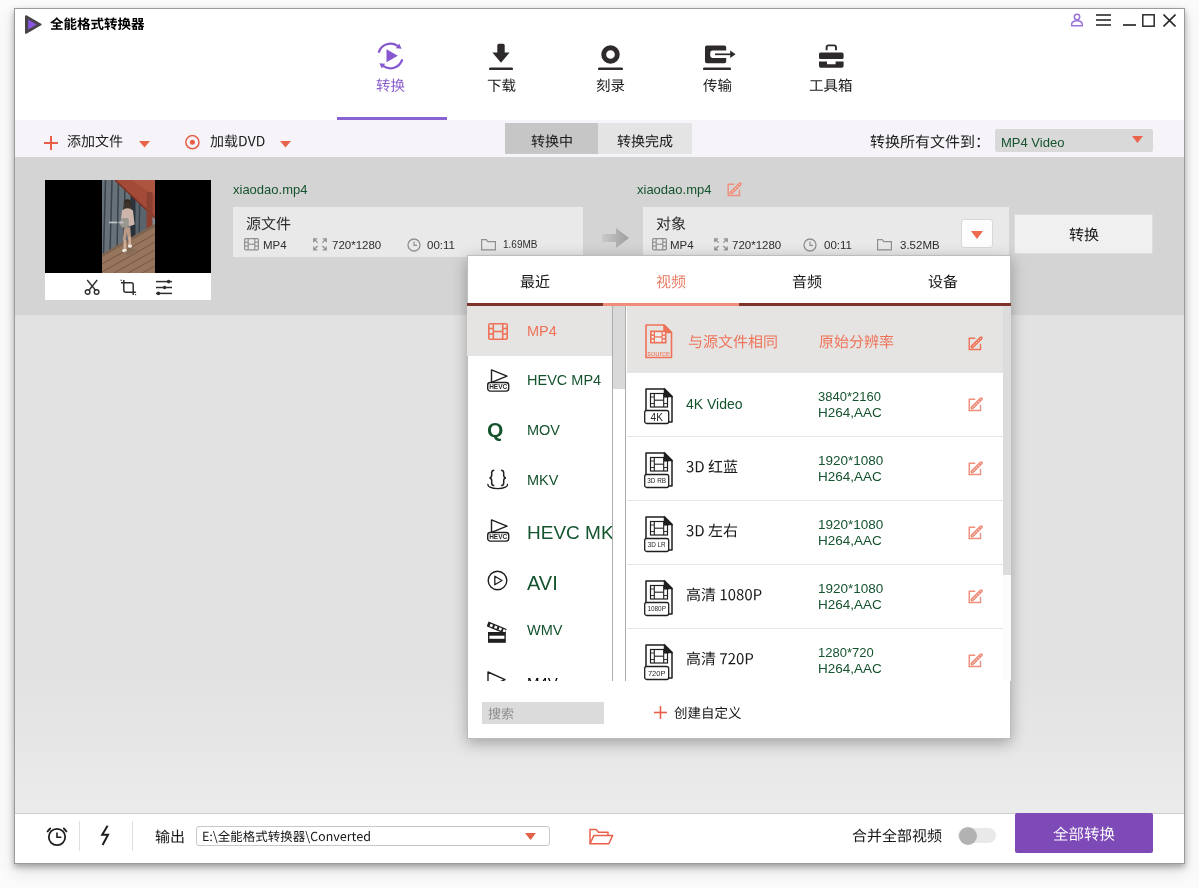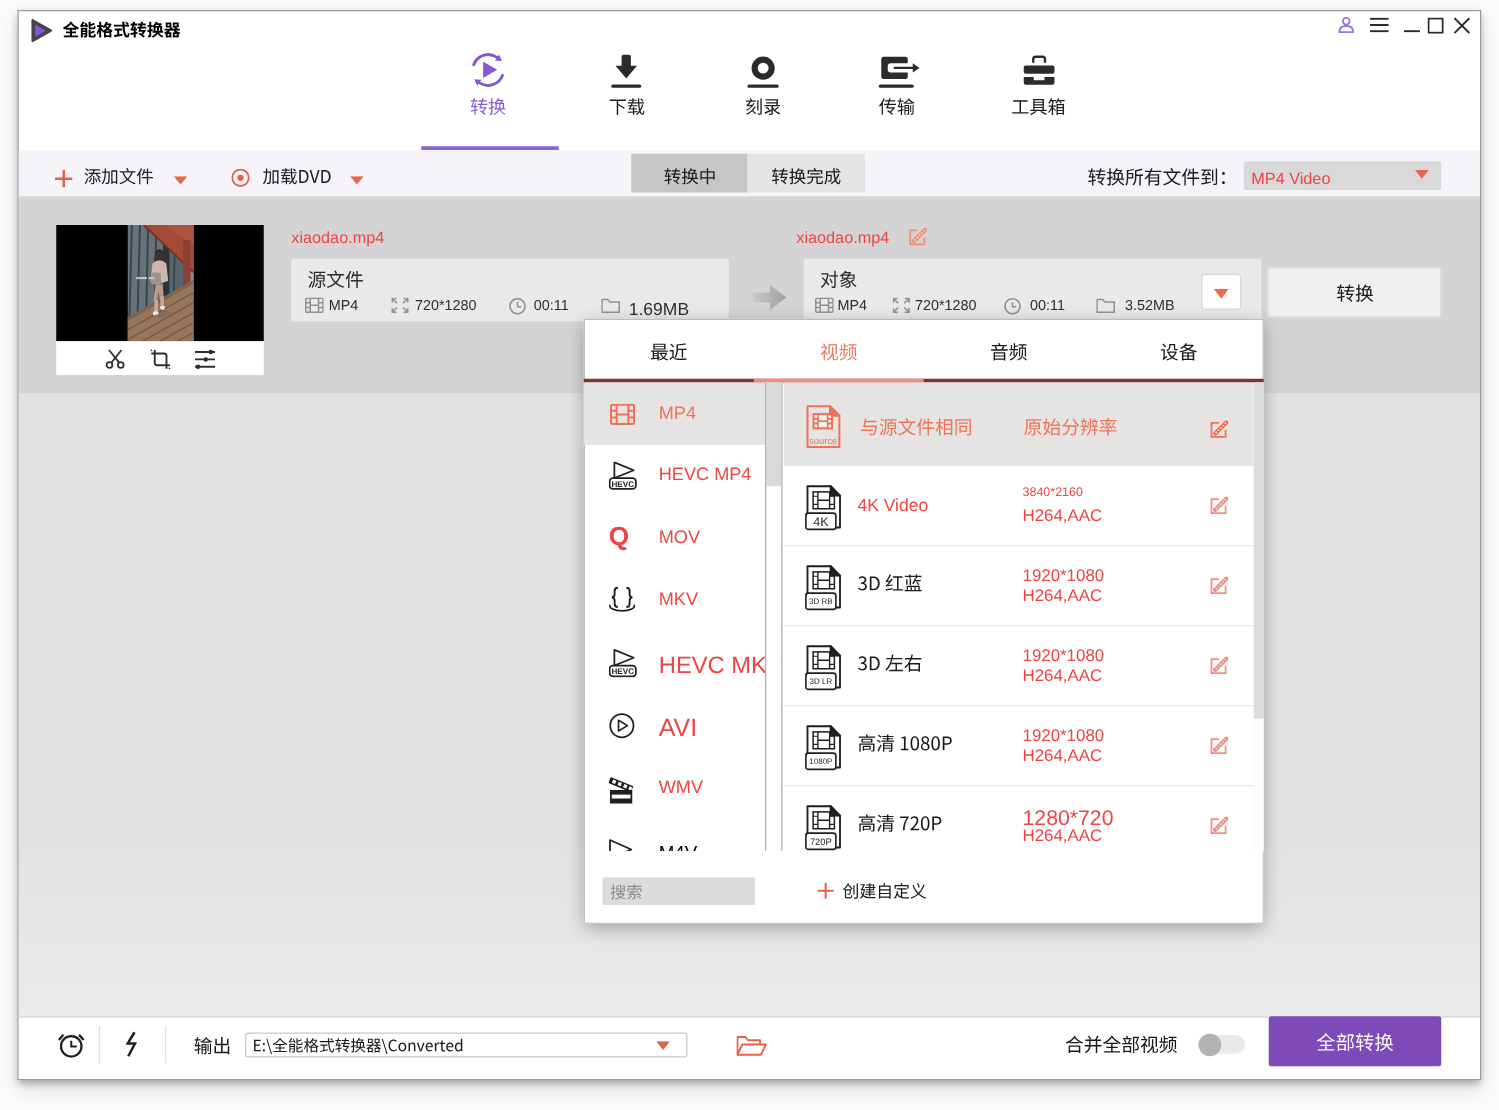--- a/index.html
+++ b/index.html
@@ -1,17 +1,17 @@
 <!DOCTYPE html>
 <html><head><meta charset="utf-8"><style>
 *{margin:0;padding:0;box-sizing:border-box}
 html,body{width:1199px;height:888px;background:#fbfbfb;font-family:"Liberation Sans",sans-serif;position:relative;overflow:hidden}
 .abs{position:absolute}
 .win{position:absolute;left:14px;top:8px;width:1171px;height:856px;background:#fff;border:1px solid #9b9b9b;box-shadow:0 3px 6px rgba(0,0,0,.30),0 7px 16px rgba(0,0,0,.12)}
-.lat{position:absolute;color:#ef4444;white-space:nowrap}
+.lat{position:absolute;color:#14532d;white-space:nowrap}
 </style></head><body>
 <svg width="0" height="0" style="position:absolute">
     <path id="b5168" d="M479 859C379 702 196 573 16 498C46 470 81 429 98 398C130 414 162 431 194 450V382H437V266H208V162H437V41H76V-66H931V41H563V162H801V266H563V382H810V446C841 428 873 410 906 393C922 428 957 469 986 496C827 566 687 655 568 782L586 809ZM255 488C344 547 428 617 499 696C576 613 656 546 744 488Z"></path>
     <path id="b80fd" d="M350 390V337H201V390ZM90 488V-88H201V101H350V34C350 22 347 19 334 19C321 18 282 17 246 19C261 -9 279 -56 285 -87C345 -87 391 -86 425 -67C459 -50 469 -20 469 32V488ZM201 248H350V190H201ZM848 787C800 759 733 728 665 702V846H547V544C547 434 575 400 692 400C716 400 805 400 830 400C922 400 954 436 967 565C934 572 886 590 862 609C858 520 851 505 819 505C798 505 725 505 709 505C671 505 665 510 665 545V605C753 630 847 663 924 700ZM855 337C807 305 738 271 667 243V378H548V62C548 -48 578 -83 695 -83C719 -83 811 -83 836 -83C932 -83 964 -43 977 98C944 106 896 124 871 143C866 40 860 22 825 22C804 22 729 22 712 22C674 22 667 27 667 63V143C758 171 857 207 934 249ZM87 536C113 546 153 553 394 574C401 556 407 539 411 524L520 567C503 630 453 720 406 788L304 750C321 724 338 694 353 664L206 654C245 703 285 762 314 819L186 852C158 779 111 707 95 688C79 667 63 652 47 648C61 617 81 561 87 536Z"></path>
     <path id="b683c" d="M593 641H759C736 597 707 557 674 520C639 556 610 595 588 633ZM177 850V643H45V532H167C138 411 83 274 21 195C39 166 66 119 77 87C114 138 148 212 177 293V-89H290V374C312 339 333 302 345 277L354 290C374 266 395 234 406 211L458 232V-90H569V-55H778V-87H894V241L912 234C927 263 961 310 985 333C897 358 821 398 758 445C824 520 877 609 911 713L835 748L815 744H653C665 769 677 794 687 819L572 851C536 753 474 658 402 588V643H290V850ZM569 48V185H778V48ZM564 286C604 310 642 337 678 368C714 338 753 310 796 286ZM522 545C543 511 568 478 597 446C532 393 457 350 376 321L410 368C393 390 317 482 290 508V532H377C402 512 432 484 447 467C472 490 498 516 522 545Z"></path>
     <path id="b5f0f" d="M543 846C543 790 544 734 546 679H51V562H552C576 207 651 -90 823 -90C918 -90 959 -44 977 147C944 160 899 189 872 217C867 90 855 36 834 36C761 36 699 269 678 562H951V679H856L926 739C897 772 839 819 793 850L714 784C754 754 803 712 831 679H673C671 734 671 790 672 846ZM51 59 84 -62C214 -35 392 2 556 38L548 145L360 111V332H522V448H89V332H240V90C168 78 103 67 51 59Z"></path>
     <path id="b8f6c" d="M73 310C81 319 119 325 150 325H225V211L28 185L51 70L225 99V-88H339V119L453 140L448 243L339 227V325H414V433H339V573H225V433H165C193 493 220 563 243 635H423V744H276C284 772 291 801 297 829L181 850C176 815 170 779 162 744H36V635H136C117 566 99 511 90 490C72 446 58 417 37 411C50 383 68 331 73 310ZM427 557V446H548C528 375 507 309 489 256H756C729 220 700 181 670 143C639 162 607 179 577 195L500 118C609 57 738 -36 802 -95L880 -1C851 24 810 54 765 84C829 166 896 256 948 331L863 373L845 367H649L671 446H967V557H701L721 634H932V743H748L770 834L651 848L627 743H462V634H600L579 557Z"></path>
     <path id="b6362" d="M338 299V198H552C511 126 432 53 282 -8C310 -28 347 -67 364 -91C507 -25 592 53 643 133C707 34 799 -43 911 -84C927 -56 961 -13 985 10C871 43 775 112 718 198H965V299H907V593H805C839 634 870 679 892 717L812 769L794 764H613C624 785 634 805 644 826L526 848C492 769 430 675 339 603V660H256V849H140V660H38V550H140V370C97 359 57 349 24 342L50 227L140 252V50C140 38 136 34 124 34C113 33 79 33 45 34C59 1 74 -50 78 -82C140 -82 184 -78 215 -58C246 -39 256 -7 256 50V286L355 315L339 423L256 400V550H339V591C359 574 384 545 400 522V299ZM550 664H723C708 640 690 615 672 593H493C514 616 533 640 550 664ZM726 503H786V299H707C712 331 714 362 714 390V503ZM514 299V503H596V391C596 363 595 332 589 299Z"></path>
     <path id="b5668" d="M227 708H338V618H227ZM648 708H769V618H648ZM606 482C638 469 676 450 707 431H484C500 456 514 482 527 508L452 522V809H120V517H401C387 488 369 459 348 431H45V327H243C184 280 110 239 20 206C42 185 72 140 84 112L120 128V-90H230V-66H337V-84H452V227H292C334 258 371 292 404 327H571C602 291 639 257 679 227H541V-90H651V-66H769V-84H885V117L911 108C928 137 961 182 987 204C889 229 794 273 722 327H956V431H785L816 462C794 480 759 500 722 517H884V809H540V517H642ZM230 37V124H337V37ZM651 37V124H769V37Z"></path>
     <path id="c8f6c" d="M81 332C89 340 120 346 154 346H243V201L40 167L56 94L243 130V-76H315V144L450 171L447 236L315 213V346H418V414H315V567H243V414H145C177 484 208 567 234 653H417V723H255C264 757 272 791 280 825L206 840C200 801 192 762 183 723H46V653H165C142 571 118 503 107 478C89 435 75 402 58 398C67 380 77 346 81 332ZM426 535V464H573C552 394 531 329 513 278H801C766 228 723 168 682 115C647 138 612 160 579 179L531 131C633 70 752 -22 810 -81L860 -23C830 6 787 40 738 76C802 158 871 253 921 327L868 353L856 348H616L650 464H959V535H671L703 653H923V723H722L750 830L675 840L646 723H465V653H627L594 535Z"></path>
@@ -356,21 +356,21 @@
   </svg>
 <span class="lat" style="left:332px;top:238.5px;font-size:11.5px;color:#2e2e2e">720*1280</span>
 <svg style="position:absolute;left:407px;top:237.5px" width="14" height="14" fill="none" stroke="#909090">
     <circle cx="7" cy="7" r="6" stroke-width="1.3"></circle>
     <path d="M7,3.6 V7.3 H10" stroke-width="1.2"></path>
   </svg>
 <span class="lat" style="left:427px;top:238.5px;font-size:11.5px;color:#2e2e2e">00:11</span>
 <svg style="position:absolute;left:481px;top:238px" width="15" height="13" fill="none" stroke="#909090" stroke-width="1.2">
     <path d="M0.6,11.8 V1.6 H5.2 L6.8,3.6 H14.4 V11.8 Z"></path>
   </svg>
-<span class="lat" style="left:503px;top:238.5px;font-size:14px;color:#2e2e2e">1.69MB</span>
+<span class="lat" style="left:503px;top:238.5px;font-size:10px;color:#2e2e2e">1.69MB</span>
 <svg class="abs" style="left:602px;top:228px" width="27" height="20">
     <defs>
       <linearGradient id="ag" x1="0" y1="0" x2="1" y2="0">
         <stop offset="0" stop-color="#c9c9c9"></stop>
         <stop offset="1" stop-color="#9e9e9e"></stop>
       </linearGradient>
     </defs>
     <polygon points="0,6 14,6 14,0 27,10 14,20 14,14 0,14" fill="url(#ag)"></polygon>
   </svg>
 <div class="abs" style="left:643px;top:207px;width:366px;height:48px;background:#e9e9e9"></div>
@@ -552,21 +552,21 @@
     <line x1="19.7" y1="5.5" x2="19.7" y2="19" stroke-width="1.1"></line>
     <line x1="10.3" y1="12.2" x2="19.7" y2="12.2" stroke-width="1.1"></line>
     <line x1="6.5" y1="9" x2="10.3" y2="9" stroke-width="0.9"></line>
     <line x1="6.5" y1="15.5" x2="10.3" y2="15.5" stroke-width="0.9"></line>
     <line x1="19.7" y1="9" x2="23.5" y2="9" stroke-width="0.9"></line>
     <line x1="19.7" y1="15.5" x2="23.5" y2="15.5" stroke-width="0.9"></line>
     <rect x="0.7" y="22.5" width="24" height="13" rx="2" fill="#fff" stroke-width="1.3"></rect>
     <text x="12.7" y="32.6" font-size="10" font-family="Liberation Sans" fill="#1f1f1f" stroke="none" text-anchor="middle">4K</text>
   </svg>
 <span class="lat" style="left:686px;top:396px;font-size:14px">4K Video</span>
-<span class="lat" style="left:818px;top:389px;font-size:10px">3840*2160</span>
+<span class="lat" style="left:818px;top:389px;font-size:13px">3840*2160</span>
 <span class="lat" style="left:818px;top:404.5px;font-size:13.5px">H264,AAC</span>
 <svg style="position:absolute;left:968px;top:397px" width="16" height="15" fill="none">
     <path d="M12.5,7.7 V13.5 H1.2 V2.2 H7.2" stroke="#ef8f7b" stroke-width="1.4"></path>
     <line x1="4.2" y1="10.8" x2="13" y2="2" stroke="#ef8f7b" stroke-width="3.4" stroke-linecap="round"></line>
     <line x1="4.6" y1="10.4" x2="12.6" y2="2.4" stroke="#fff" stroke-width="0.9" stroke-dasharray="1.2,1.4"></line>
   </svg>
 <div class="abs" style="left:627px;top:436px;width:376px;height:1px;background:#e6e6e6"></div>
 <svg class="abs" style="left:644px;top:452px" width="30" height="38" fill="none" stroke="#1f1f1f">
     <path d="M2,1 H20.5 L28,8.5 V34 H2 Z" stroke-width="1.5" stroke-linejoin="round"></path>
     <polygon points="20.5,1 28,8.5 20.5,8.5" fill="#1f1f1f" stroke-width="1.5" stroke-linejoin="round"></polygon>
@@ -677,21 +677,21 @@
 <svg style="position:absolute;left:686.0px;top:651.4px;overflow:visible;" width="68" height="18" fill="#1a1a1a">
     <g transform="translate(0,13.20) scale(0.01500,-0.01500)">
       <use href="#c9ad8"></use>
       <use href="#c6e05" x="1000"></use>
       <use href="#c37" x="2224"></use>
       <use href="#c32" x="2779"></use>
       <use href="#c30" x="3334"></use>
       <use href="#c50" x="3889"></use>
     </g>
   </svg>
-<span class="lat" style="left:818px;top:645px;font-size:17px">1280*720</span>
+<span class="lat" style="left:818px;top:645px;font-size:13px">1280*720</span>
 <span class="lat" style="left:818px;top:660.5px;font-size:13.5px">H264,AAC</span>
 <svg style="position:absolute;left:968px;top:653px" width="16" height="15" fill="none">
     <path d="M12.5,7.7 V13.5 H1.2 V2.2 H7.2" stroke="#ef8f7b" stroke-width="1.4"></path>
     <line x1="4.2" y1="10.8" x2="13" y2="2" stroke="#ef8f7b" stroke-width="3.4" stroke-linecap="round"></line>
     <line x1="4.6" y1="10.4" x2="12.6" y2="2.4" stroke="#fff" stroke-width="0.9" stroke-dasharray="1.2,1.4"></line>
   </svg>
 <div class="abs" style="left:468px;top:681px;width:542px;height:57px;background:#fff"></div>
 <div class="abs" style="left:1003px;top:306px;width:8px;height:375px;background:#fcfcfc"></div>
 <div class="abs" style="left:1003px;top:306px;width:8px;height:269px;background:#dcdcdc"></div>
 <div class="abs" style="left:482px;top:702px;width:122px;height:22px;background:#dbdbdb"></div>

